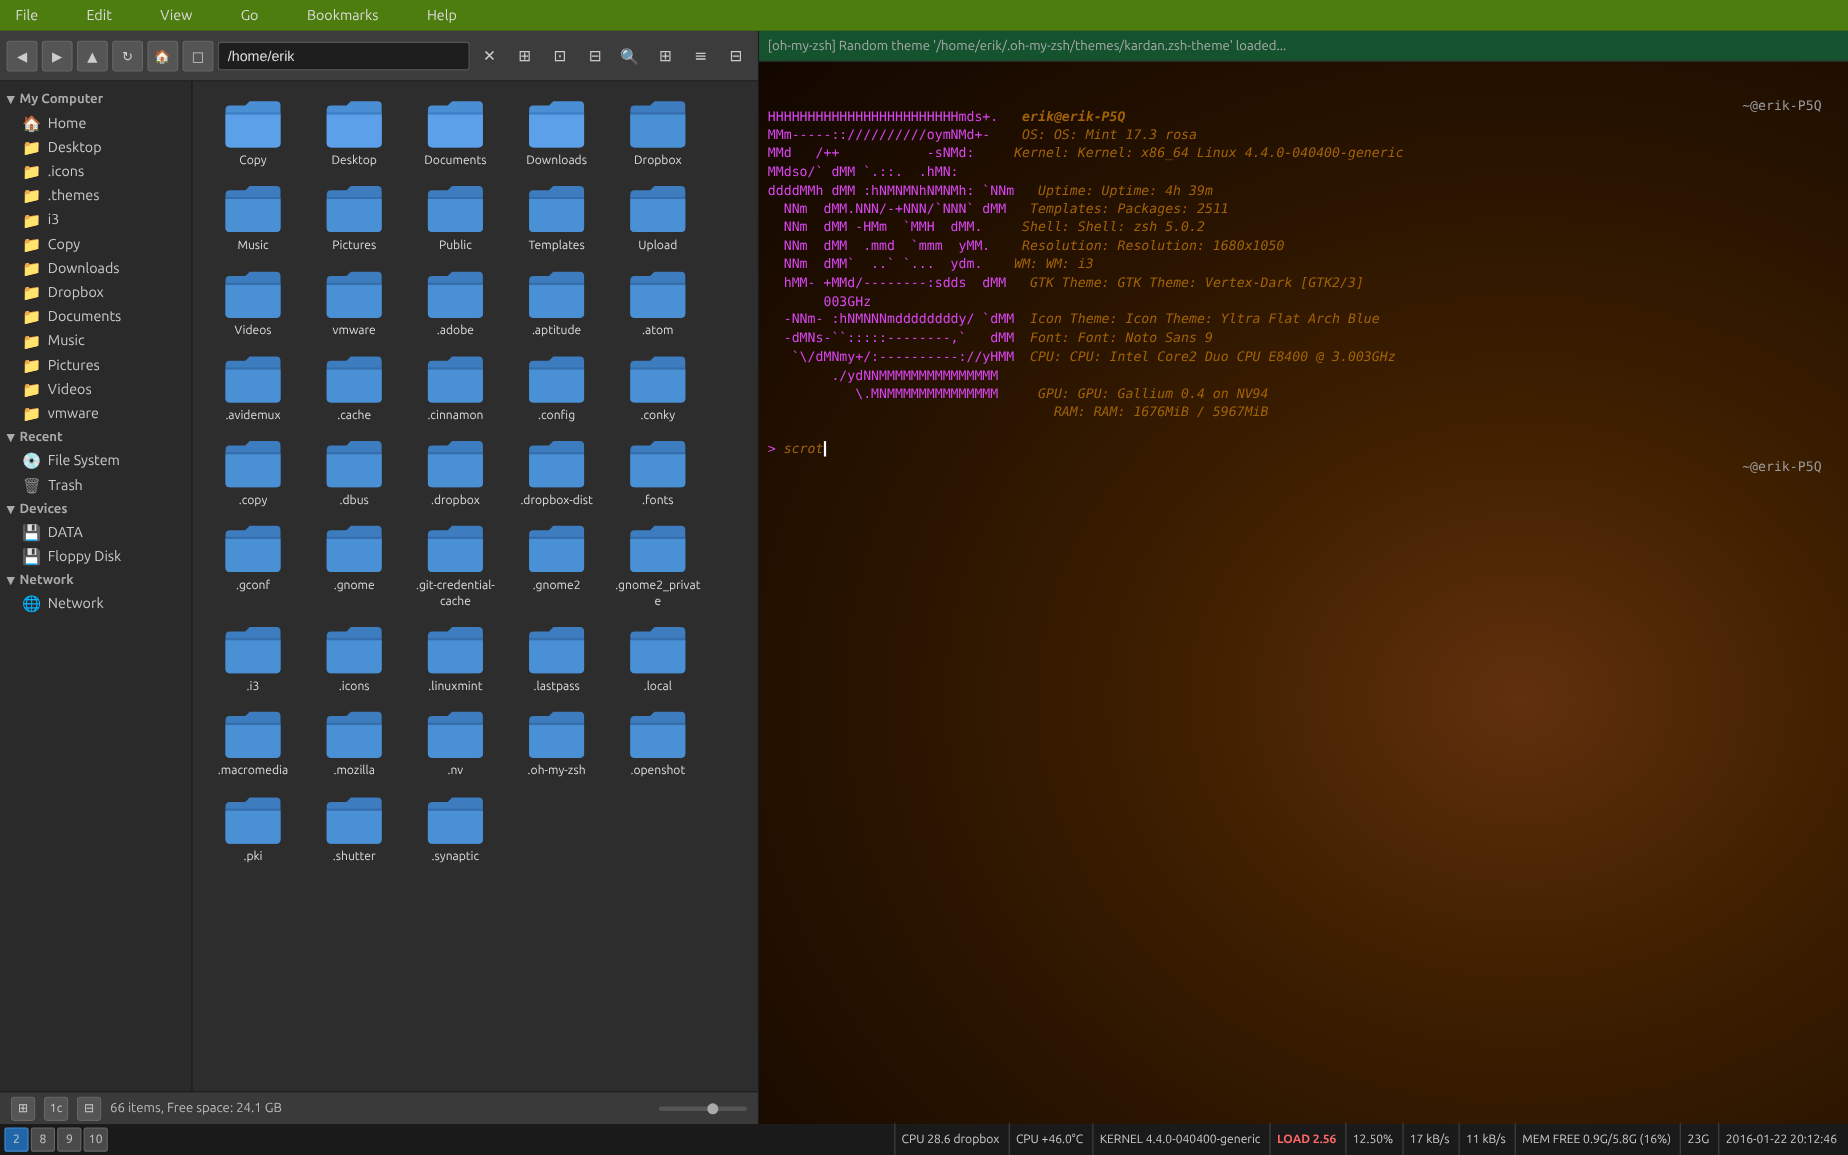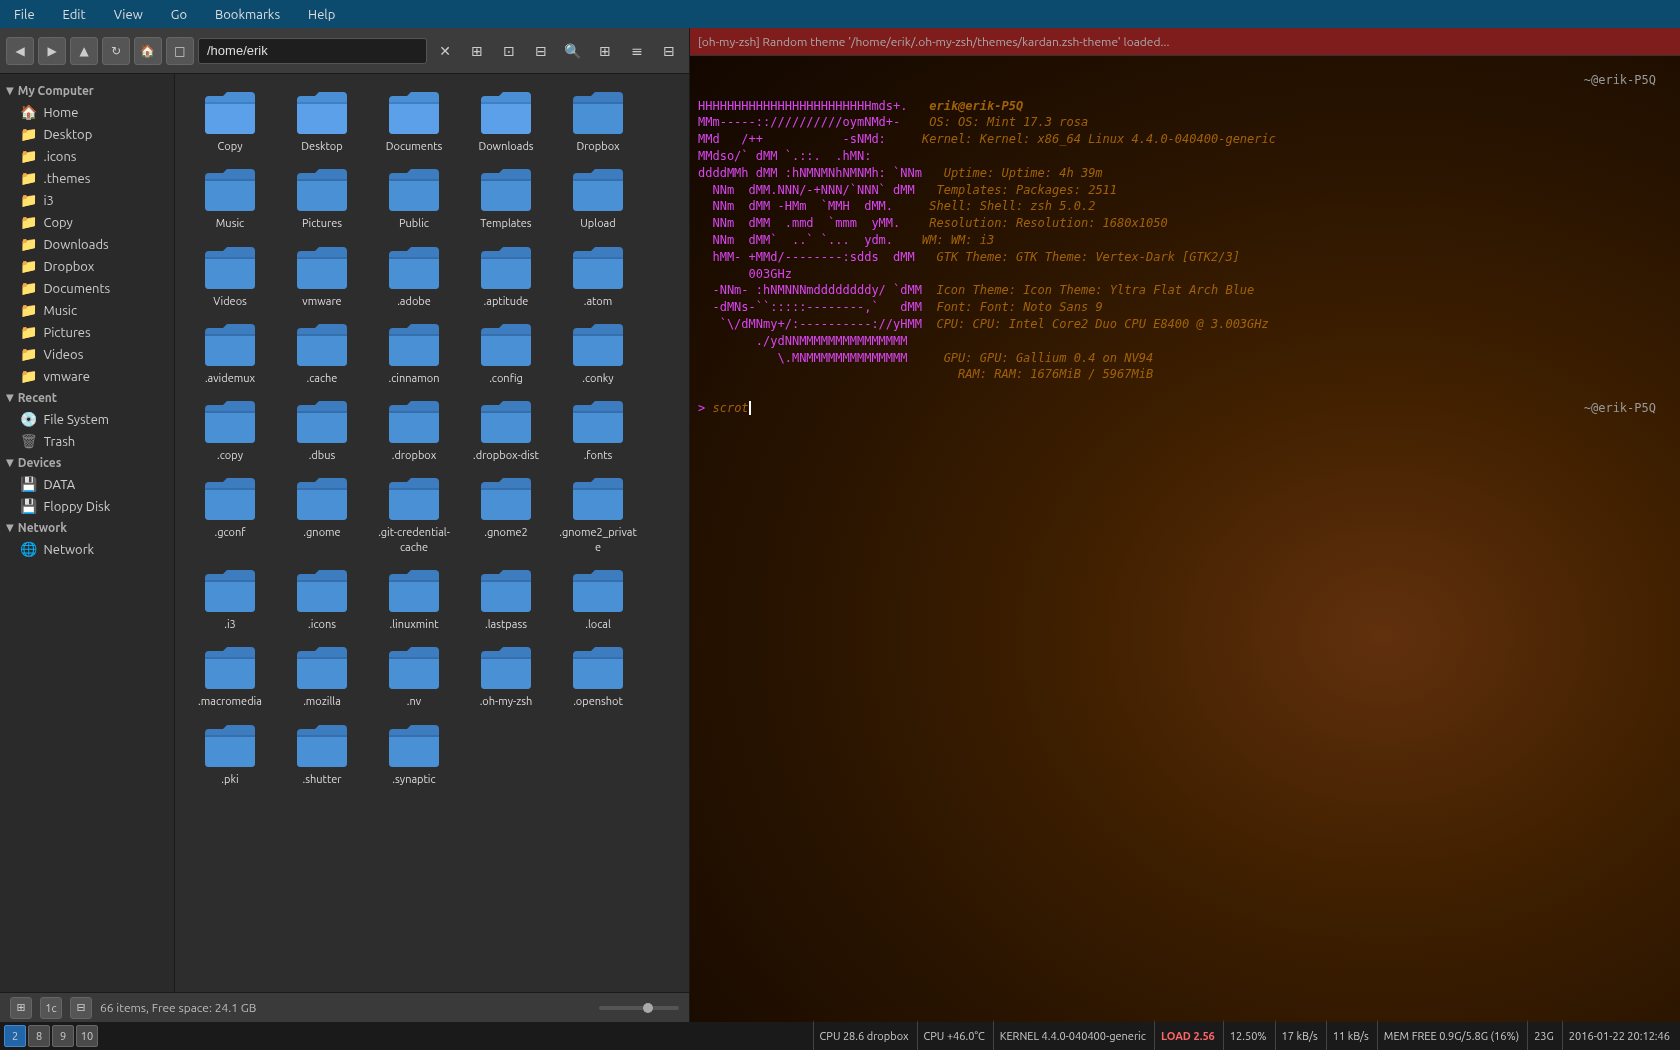--- a/index.html
+++ b/index.html
@@ -1,25 +1,25 @@
 <!DOCTYPE html>
 <html><head>
   <meta charset="utf-8">
   <style>
     * { margin: 0; padding: 0; box-sizing: border-box; }
     body { width: 1680px; height: 1050px; overflow: hidden; font-family: 'Ubuntu', 'DejaVu Sans', sans-serif; background: #2d2d2d; display: flex; flex-direction: column; }
 
     
     #menubar {
       height: 28px;
-      background: #0c4a6e;
+      background: #4d7c0f;
       display: flex;
       align-items: center;
       padding: 0 8px;
-      gap: 16px;
+      gap: 32px;
       font-size: 13px;
       color: #ddd;
     }
     #menubar span { cursor: pointer; padding: 2px 6px; }
 
     
     #main-area {
       flex: 1;
       display: flex;
       overflow: hidden;
@@ -190,21 +190,21 @@
     
     #terminal {
       flex: 1;
       background: #000;
       overflow: hidden;
       display: flex;
       flex-direction: column;
     }
     #terminal-titlebar {
       height: 28px;
-      background: #7f1d1d;
+      background: #14532d;
       display: flex;
       align-items: center;
       padding: 0 8px;
       font-size: 12px;
       color: #aaa;
       border-bottom: 1px solid #333;
     }
     #terminal-content {
       flex: 1;
       padding: 8px;
@@ -222,21 +222,21 @@
       position: relative;
       z-index: 10;
       font-family: 'DejaVu Sans Mono', 'Courier New', monospace;
       font-size: 12px;
       line-height: 1.4;
       color: #ddd;
       white-space: pre;
     }
     .term-green { color: #d946ef; }
     .term-white { color: #a16207; font-style: italic; }
-    .term-gray { color: #999; }
+    .term-gray { color: #999; margin-top: 16px; }
     .term-bold { font-weight: bold; }
     .term-right { float: right; }
 
     
     #taskbar {
       height: 28px;
       background: #1a1a1a;
       display: flex;
       align-items: center;
       padding: 0 4px;

